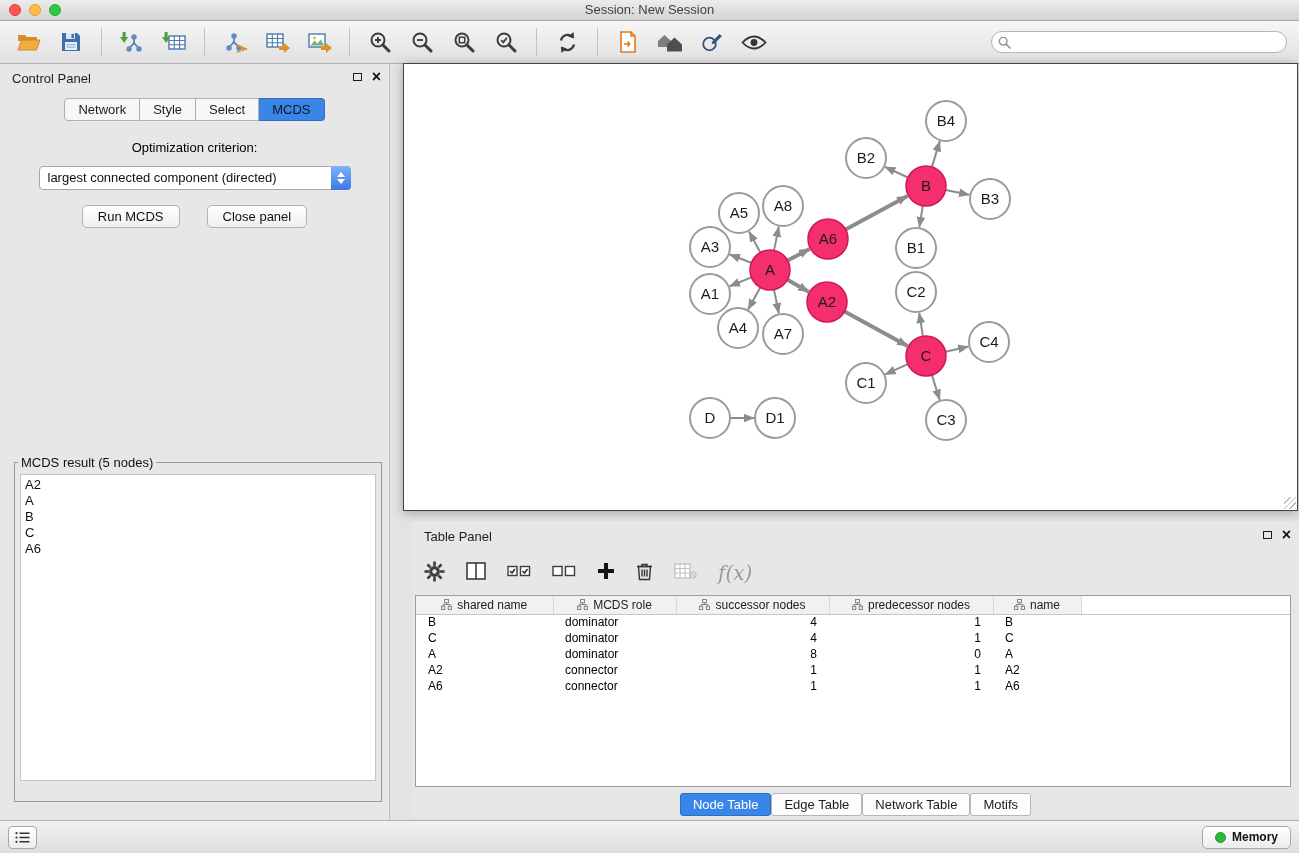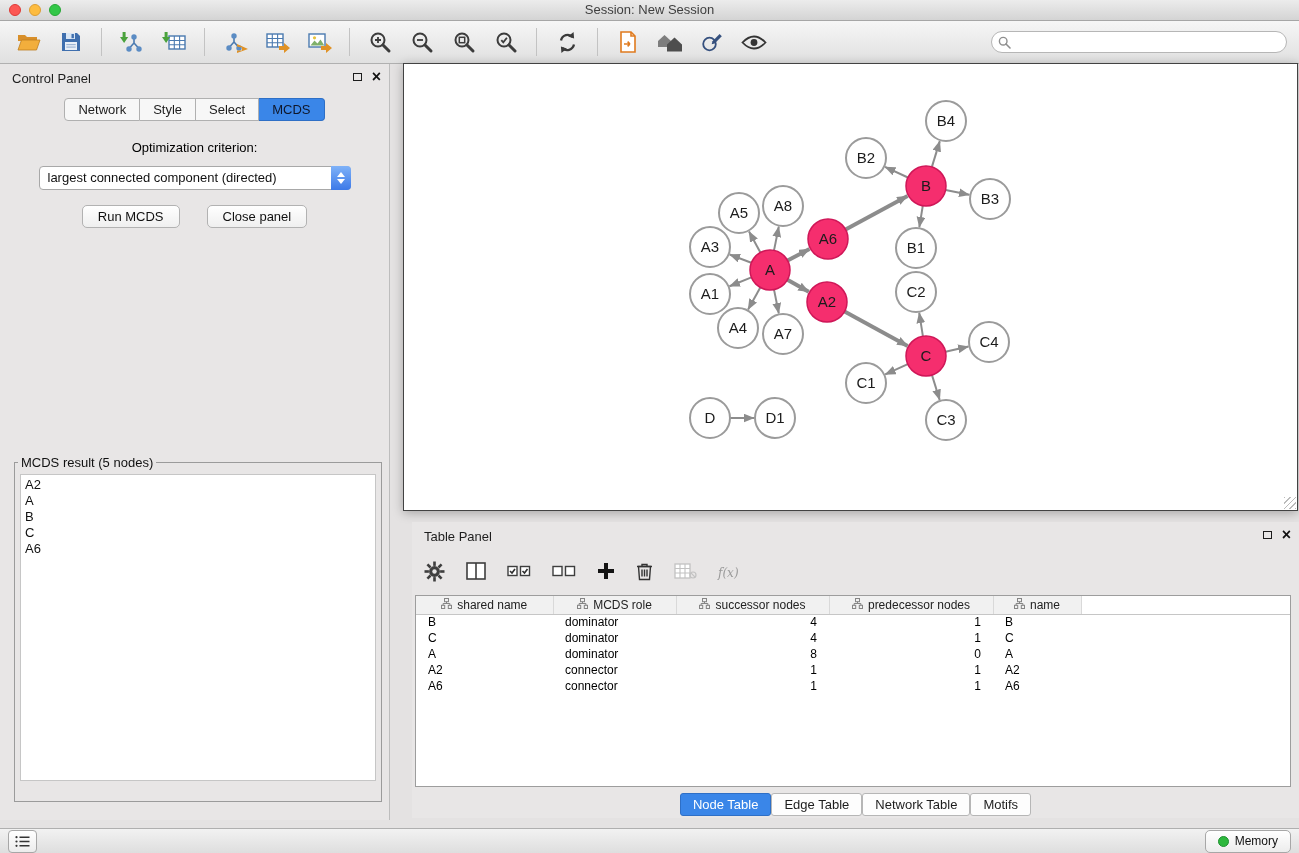--- a/index.html
+++ b/index.html
@@ -72,38 +72,38 @@
   .inner-titlebar .title { text-align:center; line-height:21px; font-size:13px; color:#2e2e2e; }
   .inner-traffic { position:absolute; left:9px; top:5px; display:flex; gap:7px; }
   .net-content { position:absolute; left:0; top:22px; right:0; bottom:0; background:#fff; overflow:hidden; }
   #network-svg text { font-family:"Liberation Sans",sans-serif; }
   .resize-grip { position:absolute; right:1px; bottom:1px; width:12px; height:12px;
     background:repeating-linear-gradient(135deg,#bbb 0 1px,transparent 1px 4px); }
 
   
   .table-panel { position:absolute; left:412px; top:522px; width:887px; height:296px; background:#e8e6e6; }
   .tp-toolbar { position:absolute; left:12px; top:32px; height:38px; display:flex; align-items:center; gap:21px; }
-  .fx { font-family:"DejaVu Serif", serif; font-style:italic; font-size:12px; color:#9a9a9a; }
+  .fx { font-family:"DejaVu Serif", serif; font-style:italic; font-size:20px; color:#9a9a9a; }
   .table-wrap { position:absolute; left:3px; right:8px; top:73px; height:192px; background:#fff;
     border:1px solid #9d9d9d; overflow:hidden; }
   table { border-collapse:collapse; width:100%; table-layout:fixed; }
   th { background:#f1f1f1; border-right:1px solid #d9d9d9; border-bottom:1px solid #c6c6c6;
     height:18px; font-weight:normal; font-size:12px; color:#222; }
   th.filler { background:#fff; border-right:none; }
-  .th-inner { display:flex; align-items:flex-start; justify-content:center; gap:5px; }
+  .th-inner { display:flex; align-items:center; justify-content:center; gap:5px; }
   td { height:16px; font-size:12px; color:#000; padding:0 12px; white-space:nowrap; overflow:hidden; }
   td.num { text-align:right; }
   .table-tabs { position:absolute; left:0; right:0; top:271px; display:flex; justify-content:center; gap:0; }
   .t-tab { padding:3px 12px; font-size:13px; color:#1d1d1d; background:#fdfdfd; border:1px solid #b6b6b6; border-radius:3px; }
   .t-tab.selected { background:#3a86e8; border-color:#2e6fc6; color:#fff; }
 
   
-  .statusbar { position:absolute; left:0; bottom:0; width:100%; height:25px;
+  .statusbar { position:absolute; left:0; bottom:0; width:100%; height:33px;
     background:linear-gradient(#f2f2f2,#dedede); border-top:1px solid #afafaf;
-    display:flex; align-items:center; padding:0 8px; }
+    display:flex; align-items:center; padding:0 8px;font-weight:bold; }
   .list-btn { width:29px; height:23px; background:linear-gradient(#fff,#ececec); border:1px solid #a7a7a7;
     border-radius:4px; display:flex; align-items:center; justify-content:center; }
   .memory-btn { margin-left:auto; height:23px; background:linear-gradient(#fff,#ececec); border:1px solid #a7a7a7;
     border-radius:5px; display:flex; align-items:center; gap:6px; padding:0 12px; font-size:12px; color:#111; }
   .mem-dot { width:11px; height:11px; border-radius:50%; background:#2db83d; border:1px solid #1f9030; }
 </style>
 </head>
 <body>
 
 <div class="app">

